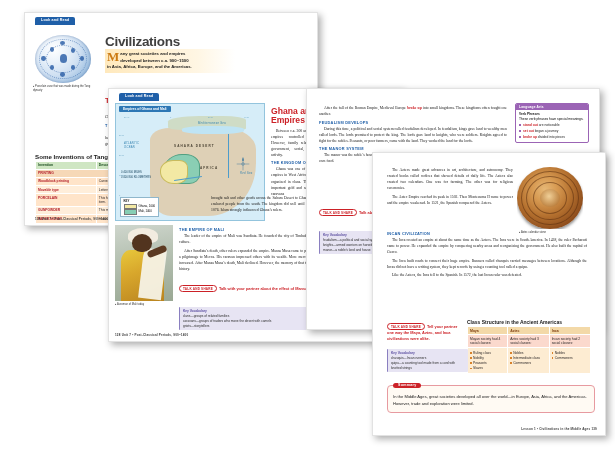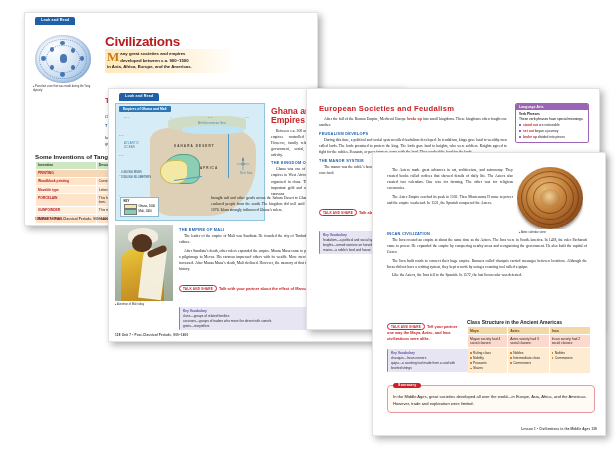--- a/index.html
+++ b/index.html
@@ -30,21 +30,21 @@
     position:absolute;left:10px;top:4px;
     background:#1f5fa8;color:#fff;
     font-size:3.6px;font-weight:bold;letter-spacing:.2px;
     padding:2px 6px;border-radius:2px 2px 0 0;
     line-height:1;
   }
   .tab.t2{background:#1f5fa8;}
 
   
   .h1{
-    color:#b91c1c;font-weight:bold;font-size:13.5px;line-height:1.06;
+    color:#404040;font-weight:bold;font-size:13.5px;line-height:1.06;
     letter-spacing:-0.3px;font-family:"Liberation Sans",sans-serif;
   }
   .h2{
     color:#cc2127;font-weight:bold;font-size:7.6px;line-height:1.1;
     letter-spacing:.3px;
   }
   .h2b{
     color:#cc2127;font-weight:bold;font-size:8.6px;line-height:1.08;
   }
   .h3{
@@ -423,21 +423,20 @@
       <div>clans—groups of related families</div>
       <div>caravans—groups of traders who move the desert with camels</div>
       <div>griots—storytellers</div>
     </div>
 
     <div class="footer" style="position:absolute;left:6px;bottom:4px;">128   Unit 7 • Post-Classical Periods, 900–1400</div>
   </div>
 
   <div class="page" id="page3">
     <div class="col" style="left:12px;top:16px;width:188px;">
-      <div class="h2" style="margin-bottom:3px;">European Societies and Feudalism</div>
       <p class="body ind">After the fall of the Roman Empire, Medieval Europe <span class="redbold">broke up</span> into small kingdoms. These kingdoms often fought one another.</p>
       <div class="h3">FEUDALISM DEVELOPS</div>
       <p class="body ind">During this time, a political and social system called feudalism developed. In feudalism, kings gave land to wealthy men called lords. The lords promised to protect the king. The lords gave land to knights, who were soldiers. Knights agreed to fight for the nobles. Peasants, or poor farmers, came with the land. They worked the land for the lords.</p>
       <div class="h3">THE MANOR SYSTEM</div>
       <p class="body ind">The manor was the noble’s house and land. The villages were part of the manor. Peasants worked the land and grew their own food.</p>
     </div>
 
     <div class="col" style="left:12px;top:120px;width:160px;">
       <div class="talk">
         <span class="pill">TALK AND SHARE</span><span>Talk about the life of a serf in the Middle Ages.</span>

